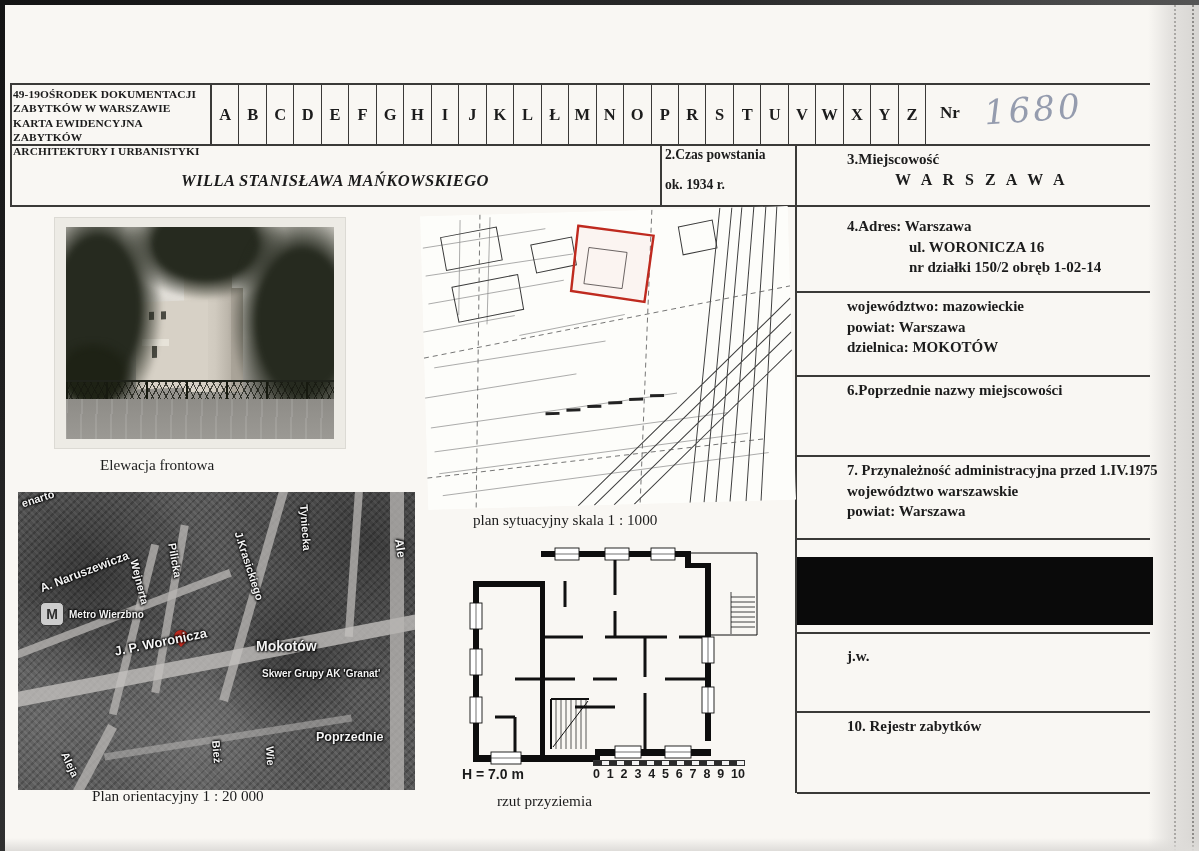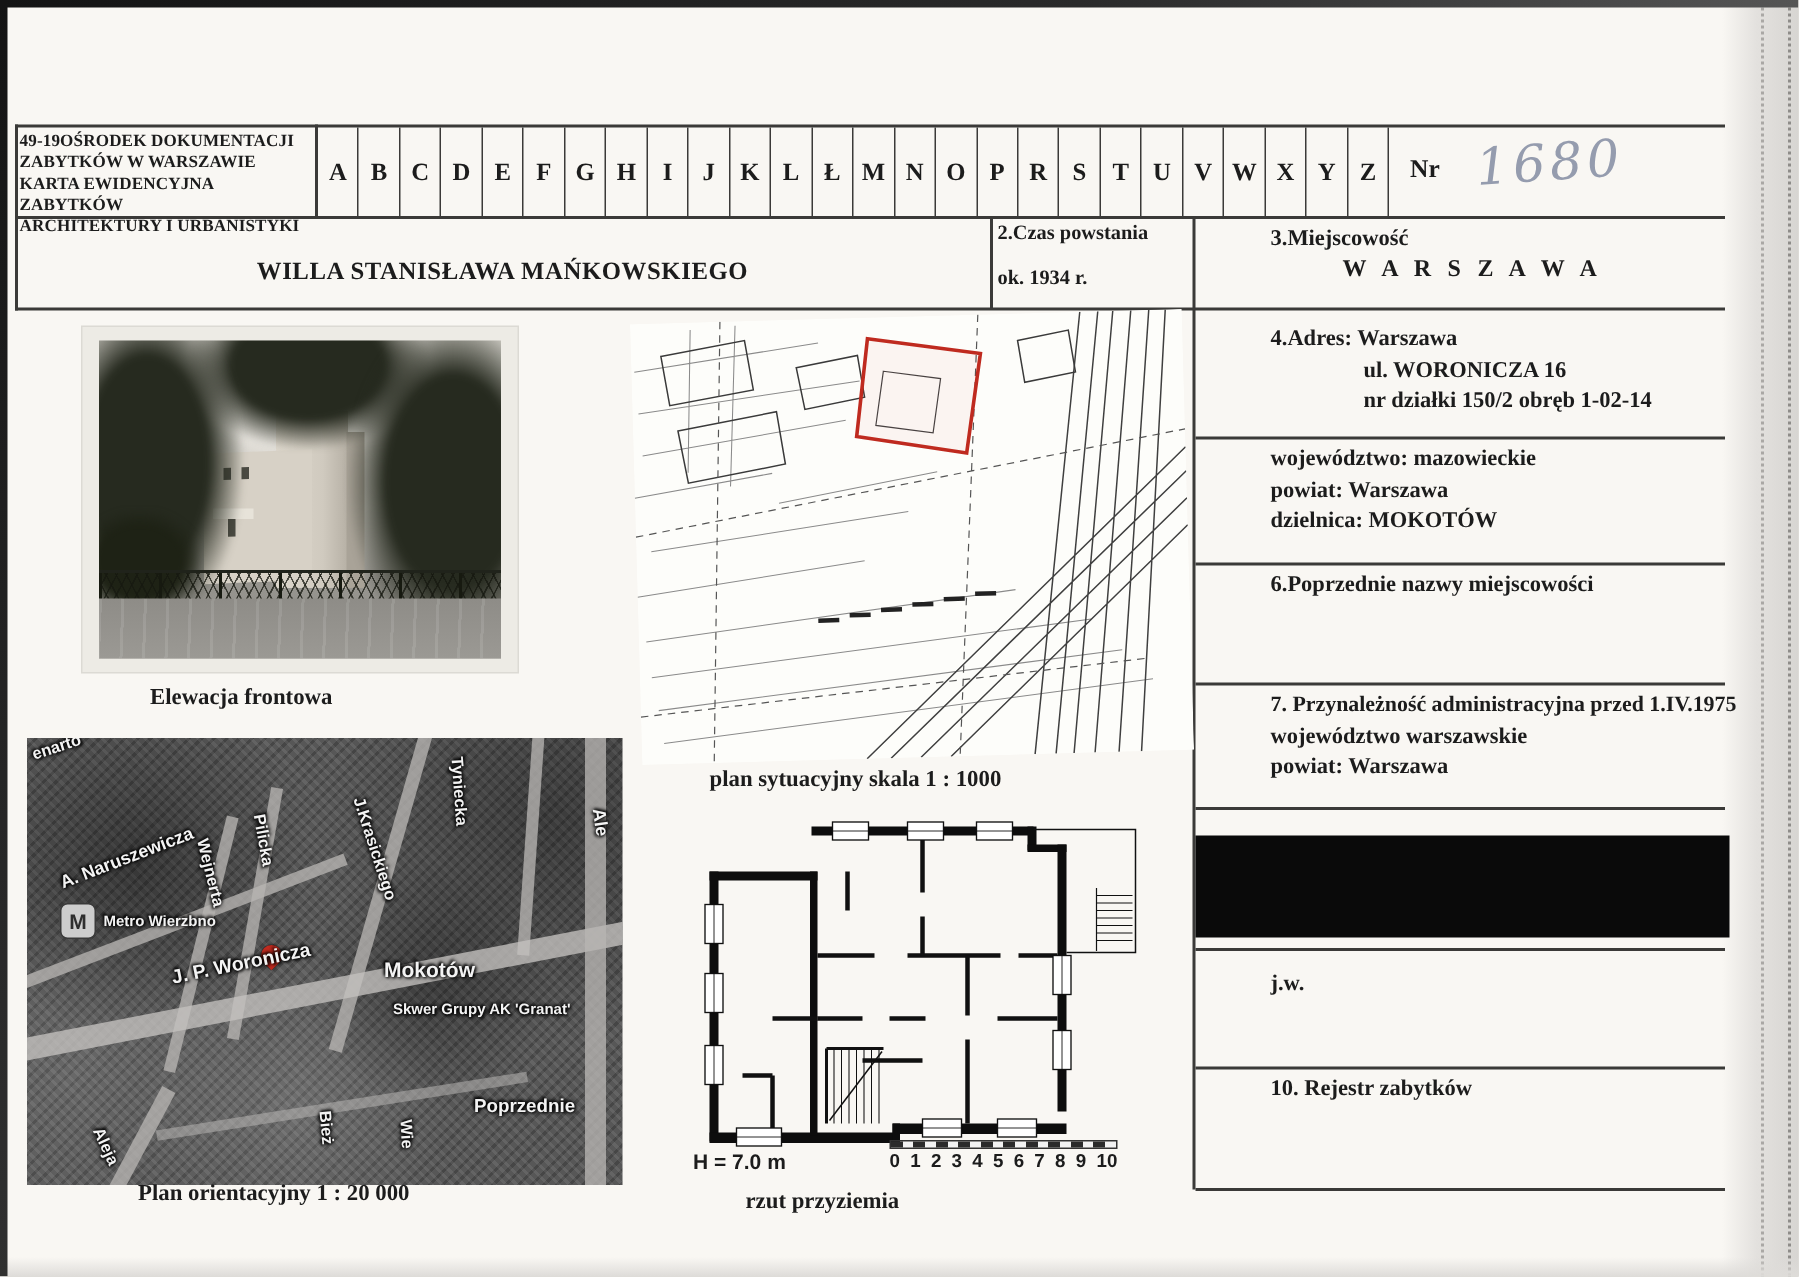--- a/index.html
+++ b/index.html
@@ -20,33 +20,33 @@
        font-size:11.4px;line-height:1.26;letter-spacing:.1px;}
   .letters{position:absolute;left:212px;top:85px;width:714px;height:59px;display:flex;}
   .letter-cell{flex:1;border-right:1.6px solid #3b3a38;display:flex;align-items:center;justify-content:center;
        font-weight:bold;font-size:16.5px;}
   .nr-box{position:absolute;left:926px;top:85px;width:222px;height:59px;}
   .nr-label{position:absolute;left:14px;top:18px;font-weight:bold;font-size:17px;}
   .handwritten{position:absolute;left:58px;top:4px;font-family:"DejaVu Serif",serif;font-style:italic;
        font-size:34px;color:var(--handwriting,#969cab);letter-spacing:3px;transform:rotate(-4deg);}
   
   .title-cell{position:absolute;left:12px;top:146px;width:646px;height:69px;display:flex;align-items:center;
-       justify-content:center;font-weight:bold;font-size:16.5px;letter-spacing:.4px;}
+       justify-content:center;font-weight:bold;font-size:16.5px;letter-spacing:.4px;font-style:italic;}
   .czas-cell{position:absolute;left:665px;top:147px;width:127px;height:48px;font-weight:bold;font-size:13.6px;}
   .czas-value{position:absolute;left:0;bottom:2px;}
   
   .rc{position:absolute;left:801px;width:348px;font-weight:bold;font-size:15px;line-height:20.5px;margin-left:46px;}
   .rc .ind{margin-left:62px;}
   .rc .ind2{margin-left:48px;letter-spacing:3.5px;font-size:16px;}
   .nowrap{white-space:nowrap;font-size:14.6px;}
   .kwline{display:flex;align-items:center;}
   .redact-kw{width:64px;height:21px;background:#0a0a0a;margin-left:12px;}
   .redact-owner{position:absolute;left:797px;top:557px;width:356px;height:68px;background:#0a0a0a;}
   
-  .cap{position:absolute;font-weight:bold;font-size:15.2px;}
+  .cap{position:absolute;font-weight:normal;font-size:15.2px;}
   .cap-sans{position:absolute;font-family:"Liberation Sans","DejaVu Sans",sans-serif;font-weight:bold;font-size:14px;}
   
   .photo{position:absolute;left:55px;top:218px;width:290px;height:230px;background:#edebe5;
       box-shadow:0 0 0 1px #dcdad4;padding:9px 11px;box-sizing:border-box;}
   .photo-img{position:relative;width:100%;height:100%;overflow:hidden;
       background:linear-gradient(180deg,#dbd8d1 0%,#d5d2cb 52%,#97958f 76%,#8d8b86 100%);}
   .p-abs{position:absolute;}
   .sky{left:28%;top:0;width:46%;height:36%;background:#e8e5df;border-radius:45%;filter:blur(6px);}
   .tree{background:radial-gradient(ellipse at center,#262a1f 45%,rgba(38,42,31,0) 72%);filter:blur(2px);}
   .tree-l{left:-12%;top:-14%;width:48%;height:105%;}

